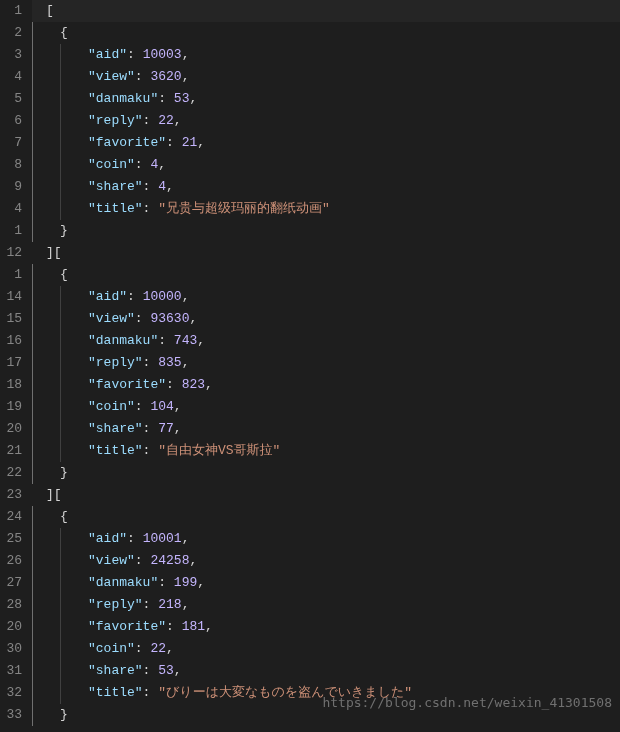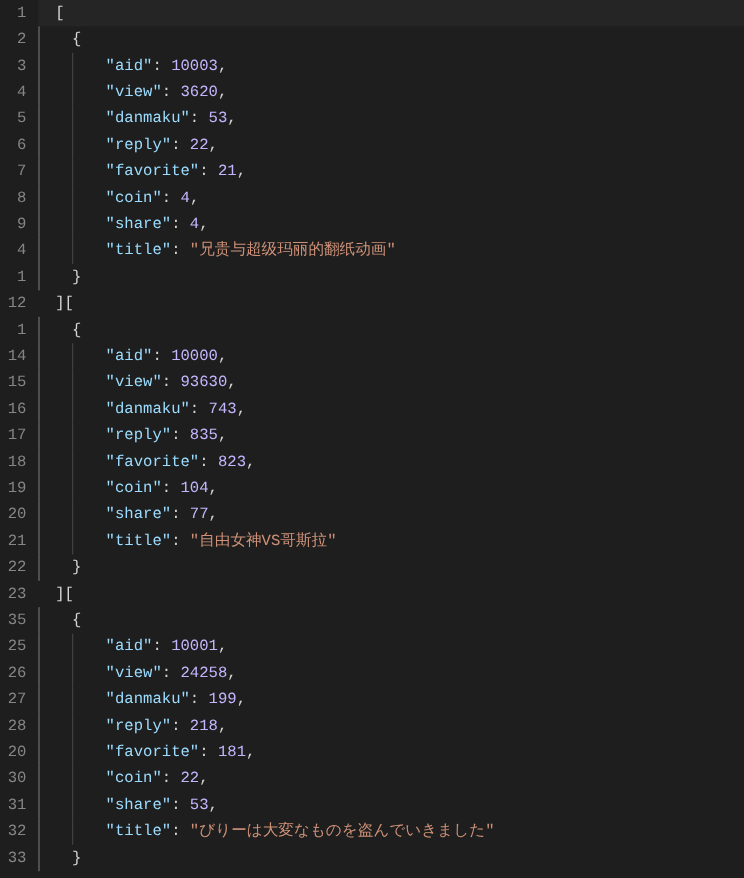--- a/index.html
+++ b/index.html
@@ -91,25 +91,26 @@
       <div class="ln">14</div>
       <div class="ln">15</div>
       <div class="ln">16</div>
       <div class="ln">17</div>
       <div class="ln">18</div>
       <div class="ln">19</div>
       <div class="ln">20</div>
       <div class="ln">21</div>
       <div class="ln">22</div>
       <div class="ln">23</div>
-      <div class="ln">35</div>
+      <div class="ln">24</div>
       <div class="ln">25</div>
       <div class="ln">26</div>
       <div class="ln">27</div>
       <div class="ln">28</div>
       <div class="ln">20</div>
       <div class="ln">30</div>
       <div class="ln">31</div>
       <div class="ln">32</div>
       <div class="ln">33</div>
     </div>
   <div class="code" id="code"><div class="cursor-line" style="top: 0px;"></div><div class="code-line"><span style="display: inline-flex; height: 22px;"></span><span style="padding-left: 14px;"><span class="bracket">[</span></span></div><div class="code-line"><span style="display: inline-flex; height: 22px;"><span class="ig active" style="width: 28px;"></span></span><span style="padding-left: 0px;"><span class="bracket">{</span></span></div><div class="code-line"><span style="display: inline-flex; height: 22px;"><span class="ig active" style="width: 28px;"></span><span class="ig" style="width: 28px;"></span></span><span style="padding-left: 0px;"><span class="key">"aid"</span><span class="colon">: </span><span class="num">10003</span><span class="comma">,</span></span></div><div class="code-line"><span style="display: inline-flex; height: 22px;"><span class="ig active" style="width: 28px;"></span><span class="ig" style="width: 28px;"></span></span><span style="padding-left: 0px;"><span class="key">"view"</span><span class="colon">: </span><span class="num">3620</span><span class="comma">,</span></span></div><div class="code-line"><span style="display: inline-flex; height: 22px;"><span class="ig active" style="width: 28px;"></span><span class="ig" style="width: 28px;"></span></span><span style="padding-left: 0px;"><span class="key">"danmaku"</span><span class="colon">: </span><span class="num">53</span><span class="comma">,</span></span></div><div class="code-line"><span style="display: inline-flex; height: 22px;"><span class="ig active" style="width: 28px;"></span><span class="ig" style="width: 28px;"></span></span><span style="padding-left: 0px;"><span class="key">"reply"</span><span class="colon">: </span><span class="num">22</span><span class="comma">,</span></span></div><div class="code-line"><span style="display: inline-flex; height: 22px;"><span class="ig active" style="width: 28px;"></span><span class="ig" style="width: 28px;"></span></span><span style="padding-left: 0px;"><span class="key">"favorite"</span><span class="colon">: </span><span class="num">21</span><span class="comma">,</span></span></div><div class="code-line"><span style="display: inline-flex; height: 22px;"><span class="ig active" style="width: 28px;"></span><span class="ig" style="width: 28px;"></span></span><span style="padding-left: 0px;"><span class="key">"coin"</span><span class="colon">: </span><span class="num">4</span><span class="comma">,</span></span></div><div class="code-line"><span style="display: inline-flex; height: 22px;"><span class="ig active" style="width: 28px;"></span><span class="ig" style="width: 28px;"></span></span><span style="padding-left: 0px;"><span class="key">"share"</span><span class="colon">: </span><span class="num">4</span><span class="comma">,</span></span></div><div class="code-line"><span style="display: inline-flex; height: 22px;"><span class="ig active" style="width: 28px;"></span><span class="ig" style="width: 28px;"></span></span><span style="padding-left: 0px;"><span class="key">"title"</span><span class="colon">: </span><span class="str">"兄贵与超级玛丽的翻纸动画"</span></span></div><div class="code-line"><span style="display: inline-flex; height: 22px;"><span class="ig active" style="width: 28px;"></span></span><span style="padding-left: 0px;"><span class="bracket">}</span></span></div><div class="code-line"><span style="display: inline-flex; height: 22px;"></span><span style="padding-left: 14px;"><span class="bracket">][</span></span></div><div class="code-line"><span style="display: inline-flex; height: 22px;"><span class="ig active" style="width: 28px;"></span></span><span style="padding-left: 0px;"><span class="bracket">{</span></span></div><div class="code-line"><span style="display: inline-flex; height: 22px;"><span class="ig active" style="width: 28px;"></span><span class="ig" style="width: 28px;"></span></span><span style="padding-left: 0px;"><span class="key">"aid"</span><span class="colon">: </span><span class="num">10000</span><span class="comma">,</span></span></div><div class="code-line"><span style="display: inline-flex; height: 22px;"><span class="ig active" style="width: 28px;"></span><span class="ig" style="width: 28px;"></span></span><span style="padding-left: 0px;"><span class="key">"view"</span><span class="colon">: </span><span class="num">93630</span><span class="comma">,</span></span></div><div class="code-line"><span style="display: inline-flex; height: 22px;"><span class="ig active" style="width: 28px;"></span><span class="ig" style="width: 28px;"></span></span><span style="padding-left: 0px;"><span class="key">"danmaku"</span><span class="colon">: </span><span class="num">743</span><span class="comma">,</span></span></div><div class="code-line"><span style="display: inline-flex; height: 22px;"><span class="ig active" style="width: 28px;"></span><span class="ig" style="width: 28px;"></span></span><span style="padding-left: 0px;"><span class="key">"reply"</span><span class="colon">: </span><span class="num">835</span><span class="comma">,</span></span></div><div class="code-line"><span style="display: inline-flex; height: 22px;"><span class="ig active" style="width: 28px;"></span><span class="ig" style="width: 28px;"></span></span><span style="padding-left: 0px;"><span class="key">"favorite"</span><span class="colon">: </span><span class="num">823</span><span class="comma">,</span></span></div><div class="code-line"><span style="display: inline-flex; height: 22px;"><span class="ig active" style="width: 28px;"></span><span class="ig" style="width: 28px;"></span></span><span style="padding-left: 0px;"><span class="key">"coin"</span><span class="colon">: </span><span class="num">104</span><span class="comma">,</span></span></div><div class="code-line"><span style="display: inline-flex; height: 22px;"><span class="ig active" style="width: 28px;"></span><span class="ig" style="width: 28px;"></span></span><span style="padding-left: 0px;"><span class="key">"share"</span><span class="colon">: </span><span class="num">77</span><span class="comma">,</span></span></div><div class="code-line"><span style="display: inline-flex; height: 22px;"><span class="ig active" style="width: 28px;"></span><span class="ig" style="width: 28px;"></span></span><span style="padding-left: 0px;"><span class="key">"title"</span><span class="colon">: </span><span class="str">"自由女神VS哥斯拉"</span></span></div><div class="code-line"><span style="display: inline-flex; height: 22px;"><span class="ig active" style="width: 28px;"></span></span><span style="padding-left: 0px;"><span class="bracket">}</span></span></div><div class="code-line"><span style="display: inline-flex; height: 22px;"></span><span style="padding-left: 14px;"><span class="bracket">][</span></span></div><div class="code-line"><span style="display: inline-flex; height: 22px;"><span class="ig active" style="width: 28px;"></span></span><span style="padding-left: 0px;"><span class="bracket">{</span></span></div><div class="code-line"><span style="display: inline-flex; height: 22px;"><span class="ig active" style="width: 28px;"></span><span class="ig" style="width: 28px;"></span></span><span style="padding-left: 0px;"><span class="key">"aid"</span><span class="colon">: </span><span class="num">10001</span><span class="comma">,</span></span></div><div class="code-line"><span style="display: inline-flex; height: 22px;"><span class="ig active" style="width: 28px;"></span><span class="ig" style="width: 28px;"></span></span><span style="padding-left: 0px;"><span class="key">"view"</span><span class="colon">: </span><span class="num">24258</span><span class="comma">,</span></span></div><div class="code-line"><span style="display: inline-flex; height: 22px;"><span class="ig active" style="width: 28px;"></span><span class="ig" style="width: 28px;"></span></span><span style="padding-left: 0px;"><span class="key">"danmaku"</span><span class="colon">: </span><span class="num">199</span><span class="comma">,</span></span></div><div class="code-line"><span style="display: inline-flex; height: 22px;"><span class="ig active" style="width: 28px;"></span><span class="ig" style="width: 28px;"></span></span><span style="padding-left: 0px;"><span class="key">"reply"</span><span class="colon">: </span><span class="num">218</span><span class="comma">,</span></span></div><div class="code-line"><span style="display: inline-flex; height: 22px;"><span class="ig active" style="width: 28px;"></span><span class="ig" style="width: 28px;"></span></span><span style="padding-left: 0px;"><span class="key">"favorite"</span><span class="colon">: </span><span class="num">181</span><span class="comma">,</span></span></div><div class="code-line"><span style="display: inline-flex; height: 22px;"><span class="ig active" style="width: 28px;"></span><span class="ig" style="width: 28px;"></span></span><span style="padding-left: 0px;"><span class="key">"coin"</span><span class="colon">: </span><span class="num">22</span><span class="comma">,</span></span></div><div class="code-line"><span style="display: inline-flex; height: 22px;"><span class="ig active" style="width: 28px;"></span><span class="ig" style="width: 28px;"></span></span><span style="padding-left: 0px;"><span class="key">"share"</span><span class="colon">: </span><span class="num">53</span><span class="comma">,</span></span></div><div class="code-line"><span style="display: inline-flex; height: 22px;"><span class="ig active" style="width: 28px;"></span><span class="ig" style="width: 28px;"></span></span><span style="padding-left: 0px;"><span class="key">"title"</span><span class="colon">: </span><span class="str">"びりーは大変なものを盗んでいきました"</span></span></div><div class="code-line"><span style="display: inline-flex; height: 22px;"><span class="ig active" style="width: 28px;"></span></span><span style="padding-left: 0px;"><span class="bracket">}</span></span></div></div>
+  <div class="watermark">https://blog.csdn.net/weixin_41301508</div>
 </div>
 
 </body></html>

